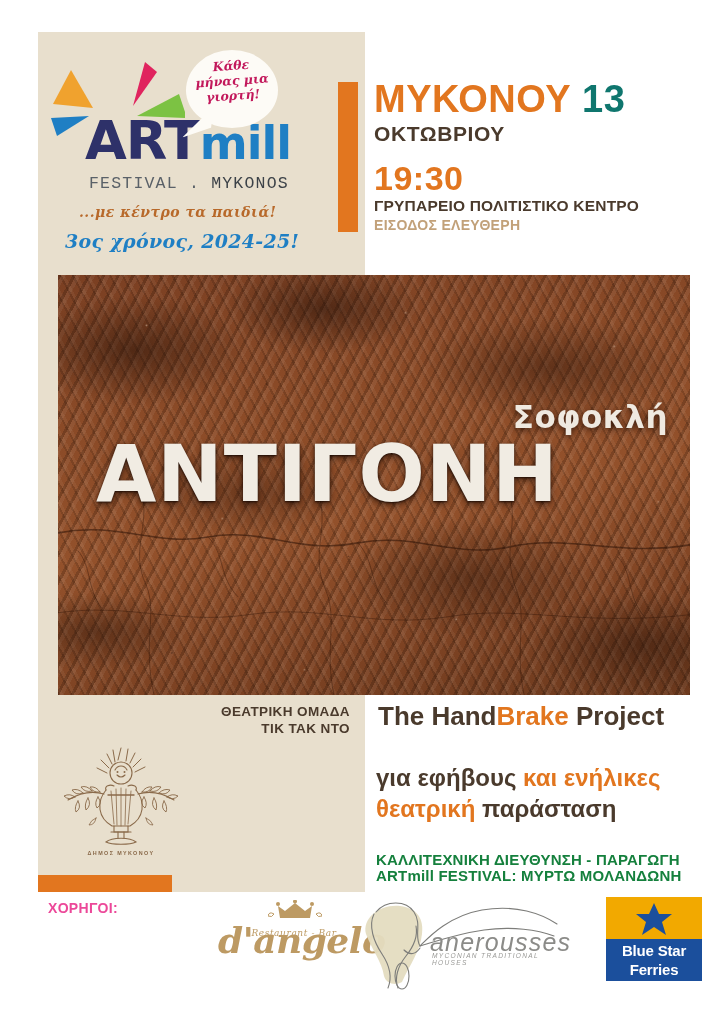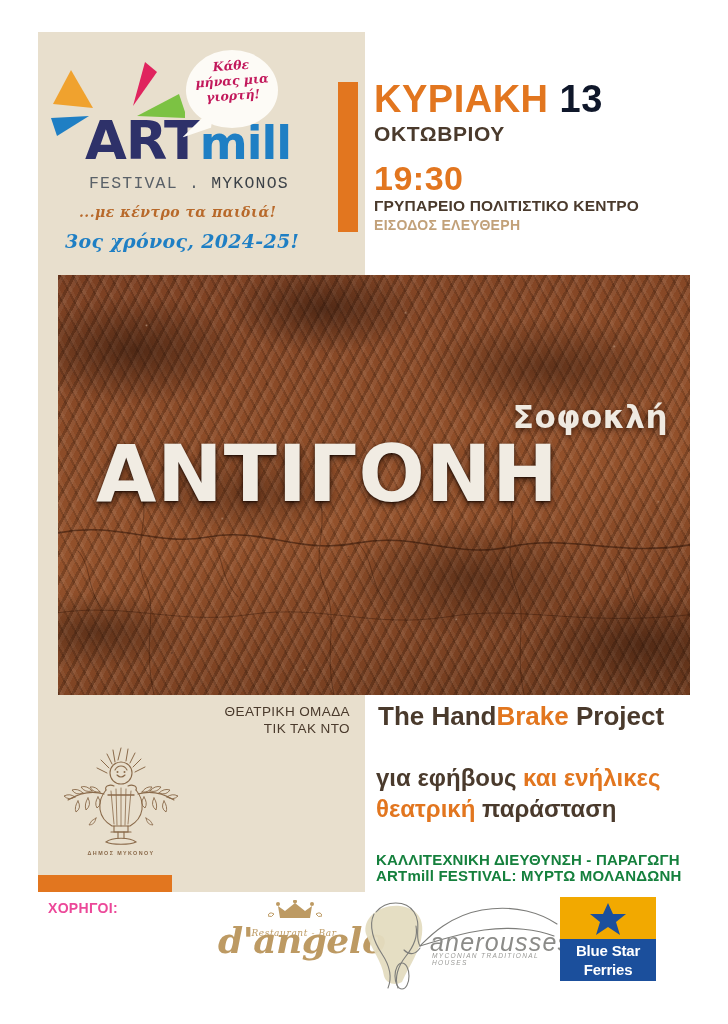--- a/index.html
+++ b/index.html
@@ -72,21 +72,21 @@
   
   .orange-bar{
     position:absolute;left:338px;top:82px;width:20px;height:150px;
     background:#e2761f;
   }
   .date-col{position:absolute;left:374px;top:78px;width:330px;}
   .date-day{
     font-weight:700;font-size:38px;line-height:42px;color:#e2761f;
     letter-spacing:.5px;
   }
-  .date-day .num{color:#0f172a;}
+  .date-day .num{color:#0f766e;}
   .date-month{
     font-weight:700;font-size:21px;line-height:28px;color:#4a3a2c;
     letter-spacing:.6px;
   }
   .date-time{
     margin-top:12px;
     font-weight:700;font-size:34px;line-height:36px;color:#e2761f;
     letter-spacing:.5px;
   }
   .date-venue{
@@ -157,21 +157,21 @@
   .photo-author{
     position:absolute;right:22px;top:124px;
     font-family:"DejaVu Sans",sans-serif;
     font-weight:700;font-size:31px;letter-spacing:.5px;color:#efe9e0;
     text-shadow:0 2px 6px rgba(25,9,3,.7);
   }
 
   
   .group-label{
     position:absolute;left:190px;top:703px;width:160px;text-align:right;
-    font-weight:400;font-size:13.5px;line-height:17px;color:#4a3a2c;
+    font-weight:700;font-size:13.5px;line-height:17px;color:#4a3a2c;
     letter-spacing:.4px;
   }
 
   
   .troupe{
     position:absolute;left:378px;top:700px;
     font-weight:700;font-size:26px;line-height:32px;color:#4a3a2c;
     letter-spacing:0;
   }
   .troupe .hl{color:#e2761f;}
@@ -222,21 +222,21 @@
   .sp-aner{position:absolute;left:352px;top:890px;width:208px;height:100px;font-style:italic;}
   .aner-name{
     position:absolute;left:78px;top:38px;
     font-size:25px;color:#8b8b88;letter-spacing:1.2px;font-weight:400;
   }
   .aner-sub{
     position:absolute;left:80px;top:62px;
     font-size:6.6px;color:#9a9a97;letter-spacing:1.3px;font-weight:400;
   }
 
-  .sp-bsf{position:absolute;left:560px;top:897px;width:116px;height:84px;}
+  .sp-bsf{position:absolute;left:606px;top:897px;width:116px;height:84px;}
   .bsf-top{position:absolute;left:0;top:0;width:96px;height:42px;background:#f2a900;}
   .bsf-bot{position:absolute;left:0;top:42px;width:96px;height:42px;background:#1b4f9c;}
   .bsf-text{
     position:absolute;left:0;top:44px;width:96px;text-align:center;
     color:#fff;font-weight:700;font-size:15px;line-height:19px;letter-spacing:-.2px;
   }
   .bsf-star{position:absolute;left:28px;top:5px;}
 </style>
 </head>
 <body>
@@ -266,21 +266,21 @@
     <div class="logo-tag1">...με κέντρο τα παιδιά!</div>
     <div class="logo-tag2">3ος χρόνος, 2024-25!</div>
   </div>
 
   <div class="bubble-tail"></div>
   <div class="bubble"></div>
   <div class="bubble-text">Κάθε μήνας μια γιορτή!</div>
 
   <div class="orange-bar"></div>
   <div class="date-col">
-    <div class="date-day"><span>ΚΥΡΙΑΚΗ</span>
+    <div class="date-day"><span>ΜΥΚΟΝΟΥ</span>
       <span class="num">13</span></div>
     <div class="date-month">ΟΚΤΩΒΡΙΟΥ</div>
     <div class="date-time">19:30</div>
     <div class="date-venue">ΓΡΥΠΑΡΕΙΟ ΠΟΛΙΤΙΣΤΙΚΟ ΚΕΝΤΡΟ</div>
     <div class="date-entry">ΕΙΣΟΔΟΣ ΕΛΕΥΘΕΡΗ</div>
   </div>
 
   <div class="photo">
     <div class="photo-grain"></div>
 

